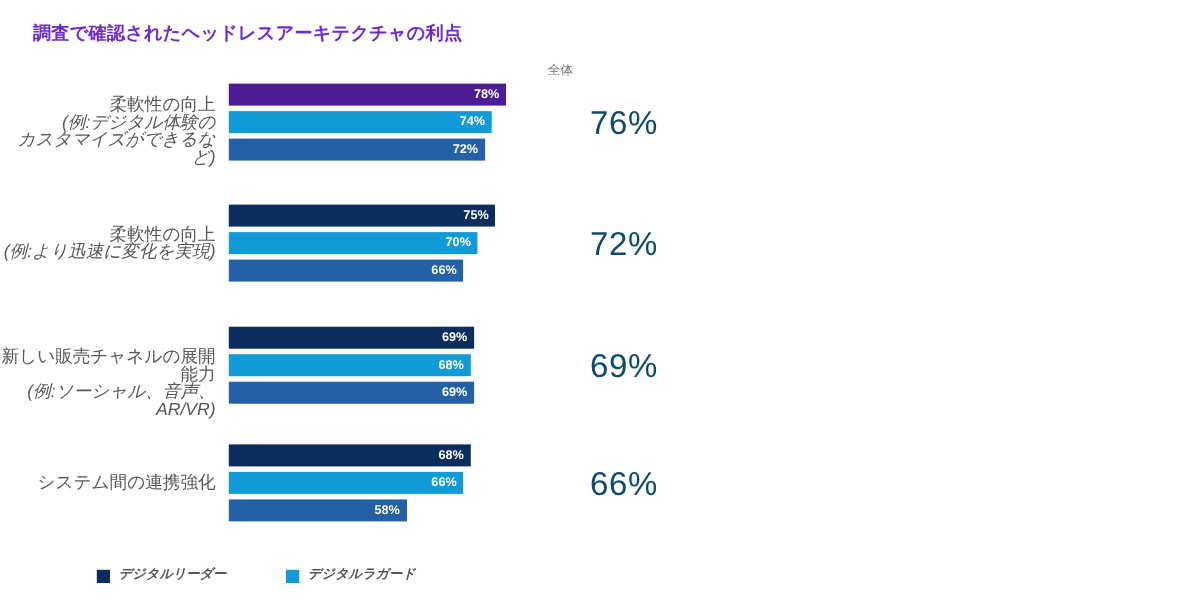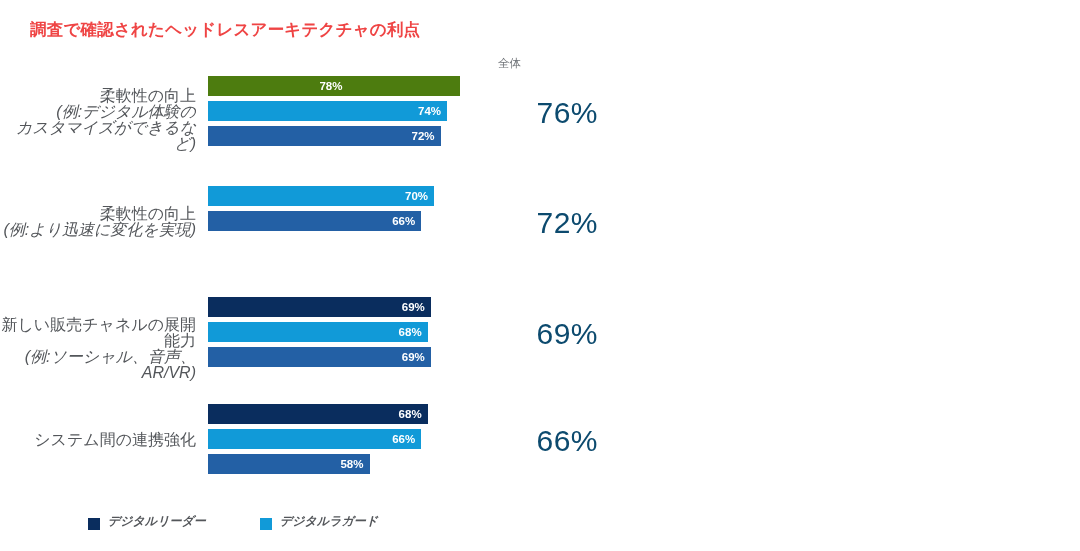--- a/index.html
+++ b/index.html
@@ -19,21 +19,21 @@
     background: #ffffff;
   }
 
   
   #chart-title {
     position: absolute;
     left: 30px;
     top: 19px;
     font-size: 16.5px;
     font-weight: bold;
-    color: #ef4444;
+    color: #6d28d9;
     letter-spacing: 0.2px;
     white-space: nowrap;
   }
 
   
   #total-header {
     position: absolute;
     left: 498px;
     top: 56px;
     font-size: 11.5px;
@@ -150,21 +150,21 @@
 
   <div id="groups">
       <div class="group" style="top: 76px;">
         <div class="cat-label" style="top: 12px;">
           <span class="main">柔軟性の向上</span>
           <span class="sub">(例:デジタル体験の</span>
           <span class="sub">カスタマイズができるなど)</span>
         </div>
         <div class="bars">
           <div class="bar-row">
-            <div class="bar" title="デジタルリーダー 78%" style="width: 251.94px; background: #4d7c0f; justify-content: center;">
+            <div class="bar" title="デジタルリーダー 78%" style="width: 251.94px; background: #4c1d95;">
               <span class="val">78%</span>
             </div>
           </div>
           <div class="bar-row">
             <div class="bar" title="デジタルモデレート 74%" style="width: 239.02px; background: rgb(17, 154, 216);">
               <span class="val">74%</span>
             </div>
           </div>
           <div class="bar-row">
             <div class="bar" title="デジタルラガード 72%" style="width: 232.56px; background: rgb(35, 96, 165);">
@@ -174,20 +174,25 @@
         </div>
         <div class="total-val" style="top: 20px;">76%</div>
       </div>
       <div class="group" style="top: 186px;">
         <div class="cat-label" style="top: 20px;">
           <span class="main">柔軟性の向上</span>
           <span class="sub">(例:より迅速に変化を実現)</span>
         </div>
         <div class="bars">
           <div class="bar-row">
+            <div class="bar" title="デジタルリーダー 75%" style="width: 242.25px; background: rgb(10, 45, 94);">
+              <span class="val">75%</span>
+            </div>
+          </div>
+          <div class="bar-row">
             <div class="bar" title="デジタルモデレート 70%" style="width: 226.1px; background: rgb(17, 154, 216);">
               <span class="val">70%</span>
             </div>
           </div>
           <div class="bar-row">
             <div class="bar" title="デジタルラガード 66%" style="width: 213.18px; background: rgb(35, 96, 165);">
               <span class="val">66%</span>
             </div>
           </div>
         </div>

